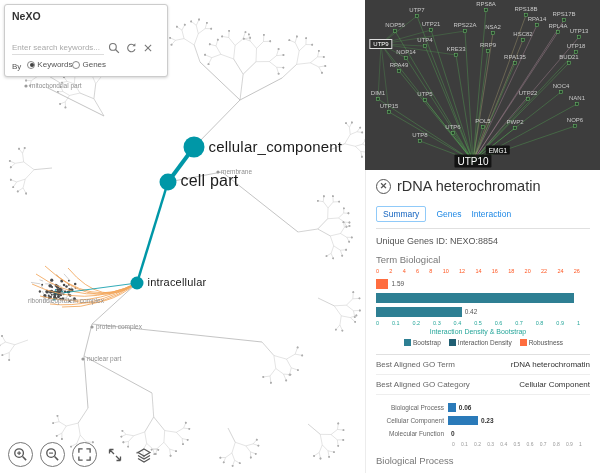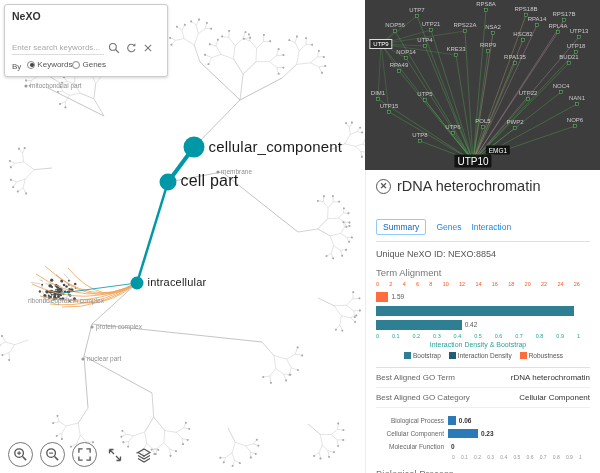--- a/index.html
+++ b/index.html
@@ -42,21 +42,21 @@
   .net-label.hub{font-size:10px}
   .net-label.selected{transform:translate(-50%,-50%);border:1px solid #ddd;background:rgba(45,45,45,.9);color:#fff;padding:1px 3px}
 
   
   .details-panel{position:absolute;left:365px;top:170px;width:235px;height:303px;background:#fff;overflow:hidden;
     padding:8px 10px 0 10px;border-left:1px solid #ececec}
   .d-header{display:flex;align-items:center;gap:6px}
   .close-btn{width:15px;height:15px;min-width:15px;border:1.5px solid #555;border-radius:50%;color:#555;font-size:9px;
     font-weight:bold;display:flex;align-items:center;justify-content:center;cursor:pointer;line-height:1}
   .d-title{font-size:14.5px;color:#333}
-  .d-tabs{display:flex;align-items:center;gap:10px;margin-top:25px;padding-bottom:6px;border-bottom:1px solid #e0e0e0}
+  .d-tabs{display:flex;align-items:center;gap:10px;margin-top:12px;padding-bottom:6px;border-bottom:1px solid #e0e0e0}
   .d-tab{font-size:8.5px;color:#1e88e5;cursor:pointer}
   .d-tab.active{border:1px solid #90caf9;border-radius:2px;padding:2px 6px;color:#1565c0}
   .d-term-id{font-size:9px;color:#555;margin-top:7px}
   .d-sec-heading{font-size:9.5px;color:#777;margin-top:8px}
   .rb-chart{margin-top:3px}
   .axis-row{display:flex;justify-content:space-between;width:204px;font-size:5.5px;line-height:1.2}
   .axis-top{color:#ff5722}
   .axis-bottom{color:#26a69a;margin-top:3px}
   .rb-bar-row{display:flex;align-items:center;height:10px;margin-top:4px}
   .rb-bar{height:10px}
@@ -989,24 +989,24 @@
     <div class="d-header">
       <span class="close-btn">✕</span>
       <span class="d-title">rDNA heterochromatin</span>
     </div>
     <div class="d-tabs" id="d-tabs">
         <span class="d-tab active">Summary</span>
         <span class="d-tab">Genes</span>
         <span class="d-tab">Interaction</span>
       </div>
     <div class="d-term-id">
-      <span>Unique NeXO ID:</span>
+      <span>Unique Genes ID:</span>
       <span>NEXO:8854</span>
     </div>
-    <div class="d-sec-heading">Term Alignment</div>
+    <div class="d-sec-heading">Term Biological</div>
     <div class="rb-chart">
       <div class="axis-row axis-top" id="rb-axis-top">
           <span>0</span>
           <span>2</span>
           <span>4</span>
           <span>6</span>
           <span>8</span>
           <span>10</span>
           <span>12</span>
           <span>14</span>

